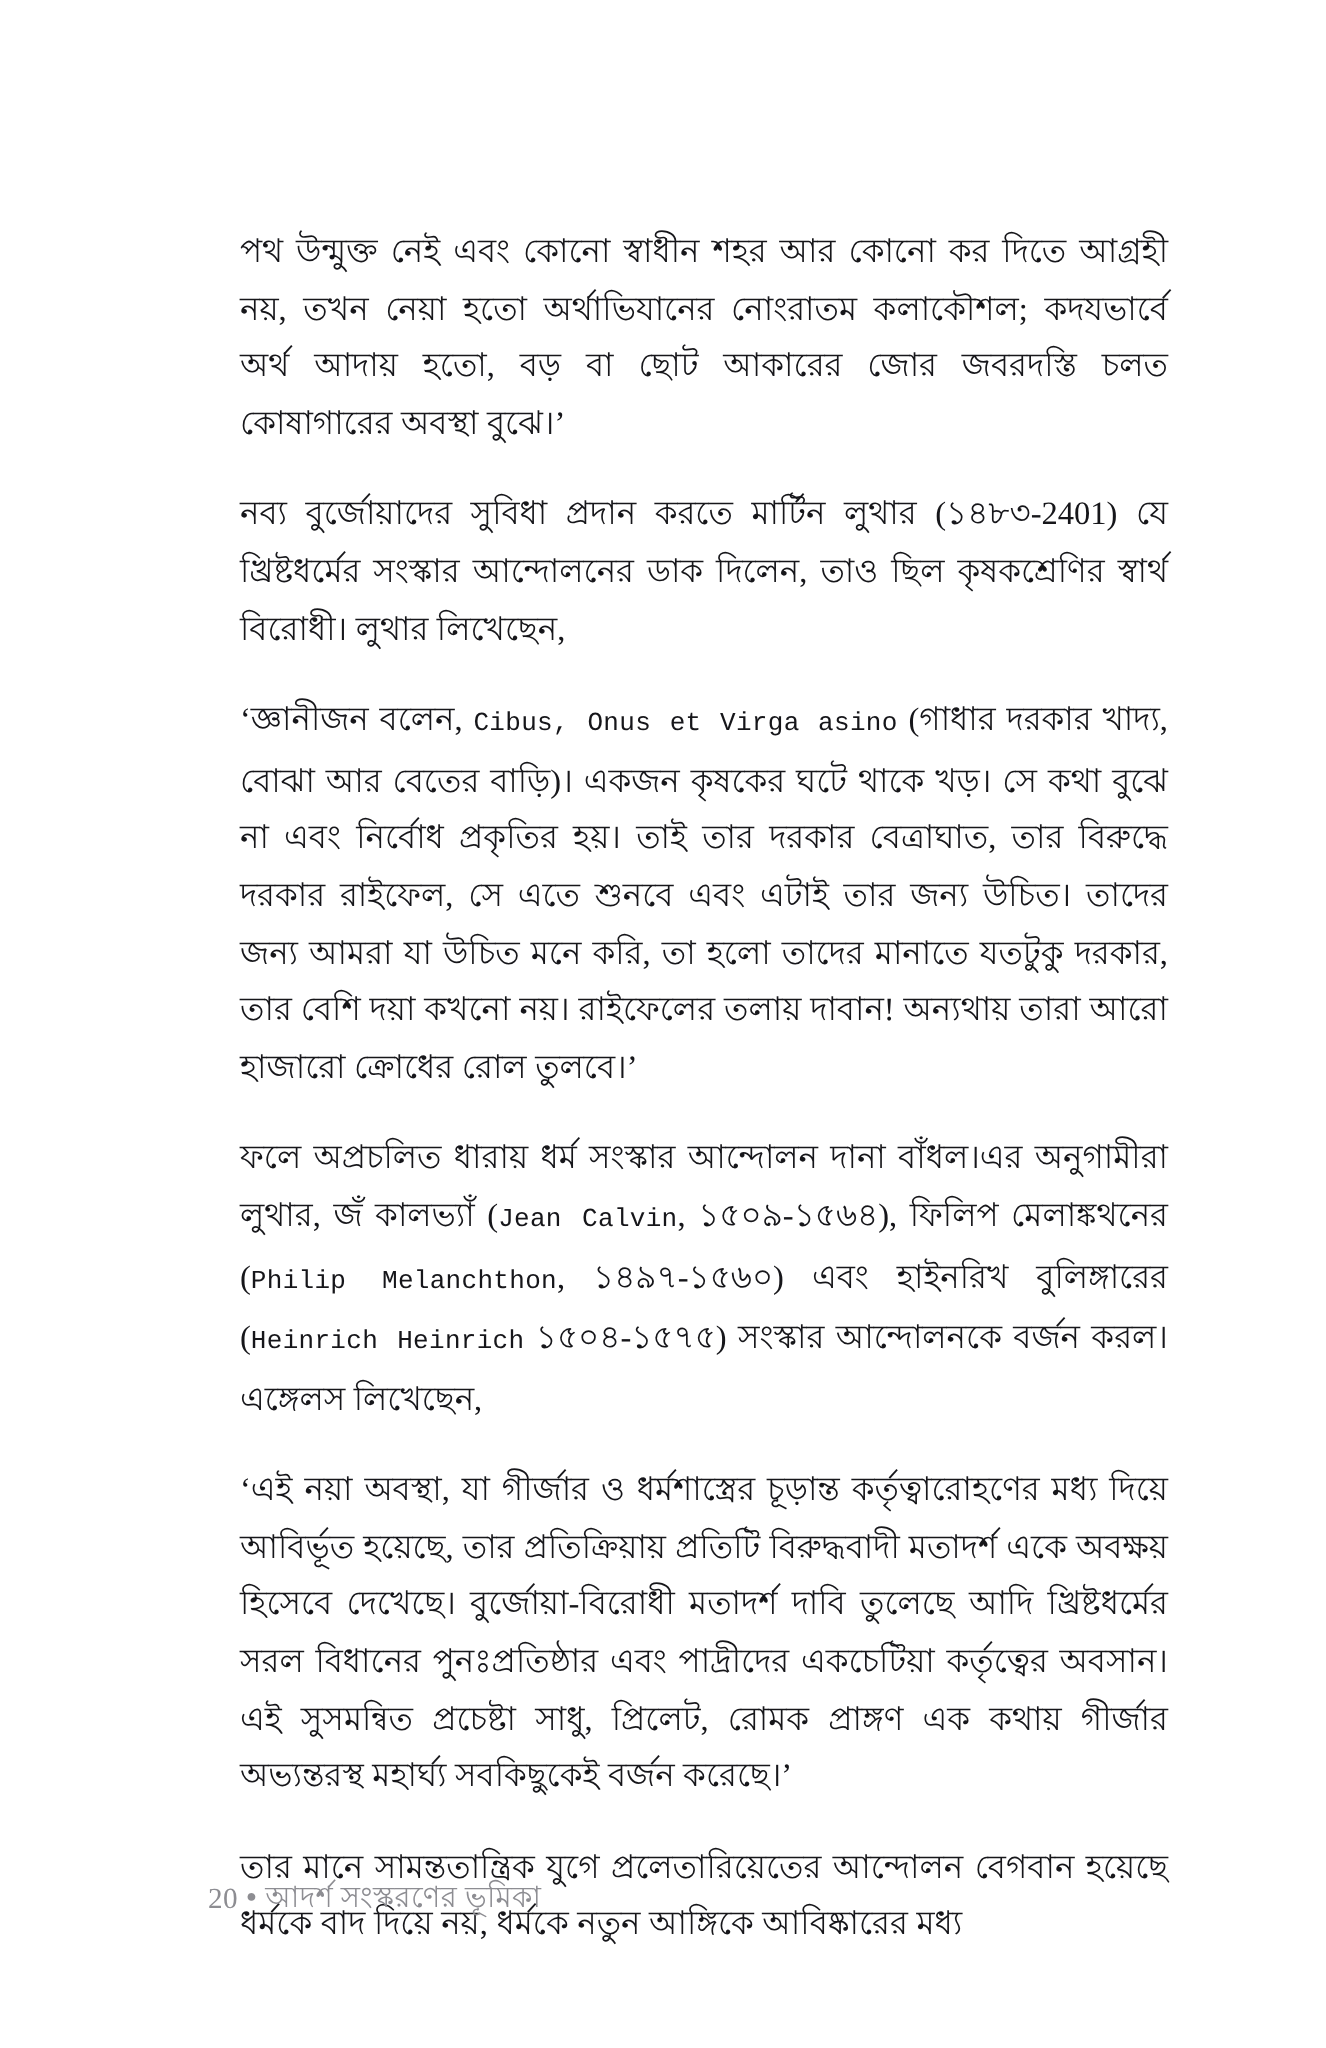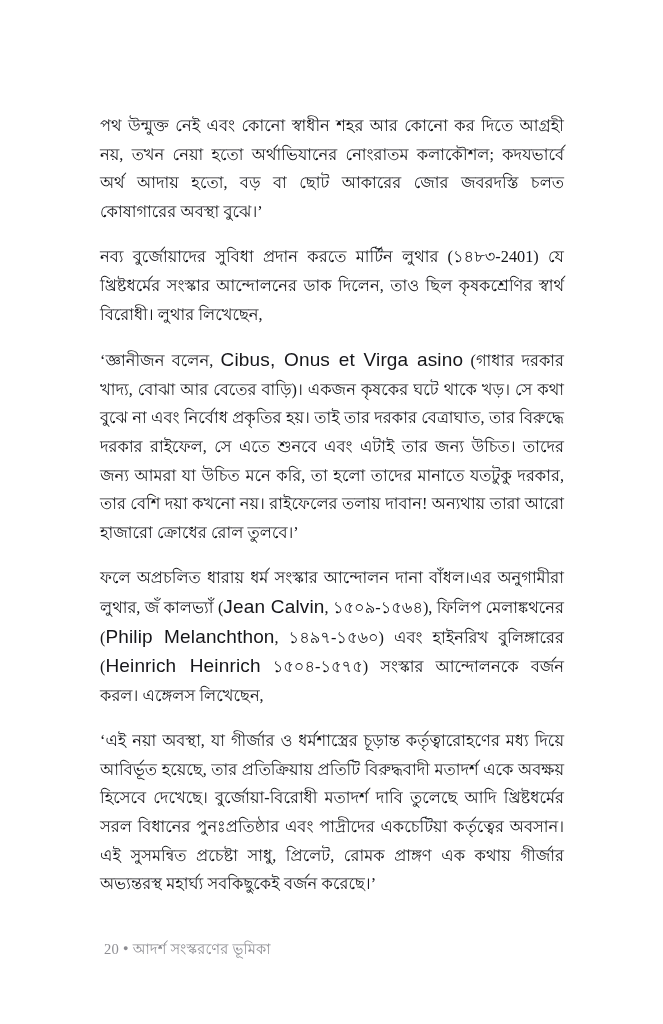--- a/index.html
+++ b/index.html
@@ -17,21 +17,21 @@
   #page {
     position: relative;
     width: 663px;
     height: 1024px;
     background: #ffffff;
     box-sizing: border-box;
   }
 
   #text-column {
     position: absolute;
-    left: 100px;
+    left: 120px;
     top: 112px;
     width: 464px;
   }
 
   
   .para {
     margin: 0 0 17px 0;
     font-family: "Liberation Serif", "DejaVu Serif", serif;
     font-size: 16.3px;
     line-height: 28.6px;
@@ -47,22 +47,22 @@
     margin-bottom: 0;
   }
 
   
   .quote {
     margin: 0 0 17px 0;
   }
 
   
   .latin {
-    font-family: Liberation Sans, sans-serif;
-    font-size: 19px;
+    font-family: Liberation Mono, monospace;
+    font-size: 13px;
     letter-spacing: 0.15px;
   }
 
   
   .num {
     font-family: "Liberation Serif", "DejaVu Serif", serif;
   }
 
   #footer {
     position: absolute;
@@ -102,20 +102,21 @@
     <p class="para quote">
       <span>‘জ্ঞানীজন বলেন, </span><span class="latin">Cibus, Onus et Virga asino</span><span> (গাধার দরকার খাদ্য, বোঝা আর বেতের বাড়ি)। একজন কৃষকের ঘটে থাকে খড়। সে কথা বুঝে না এবং নির্বোধ প্রকৃতির হয়। তাই তার দরকার বেত্রাঘাত, তার বিরুদ্ধে দরকার রাইফেল, সে এতে শুনবে এবং এটাই তার জন্য উচিত। তাদের জন্য আমরা যা উচিত মনে করি, তা হলো তাদের মানাতে যতটুকু দরকার, তার বেশি দয়া কখনো নয়। রাইফেলের তলায় দাবান! অন্যথায় তারা আরো হাজারো ক্রোধের রোল তুলবে।’</span>
     </p>
 
     <p class="para">
       <span>ফলে অপ্রচলিত ধারায় ধর্ম সংস্কার আন্দোলন দানা বাঁধল।এর অনুগামীরা লুথার, জঁ কালভ্যাঁ (</span><span class="latin">Jean Calvin</span><span>, ১৫০৯-১৫৬৪), ফিলিপ মেলাঙ্কথনের (</span><span class="latin">Philip Melanchthon</span><span>, ১৪৯৭-১৫৬০) এবং হাইনরিখ বুলিঙ্গারের (</span><span class="latin">Heinrich Heinrich</span><span> ১৫০৪-১৫৭৫) সংস্কার আন্দোলনকে বর্জন করল। এঙ্গেলস লিখেছেন,</span>
     </p>
 
     <p class="para quote">‘এই নয়া অবস্থা, যা গীর্জার ও ধর্মশাস্ত্রের চূড়ান্ত কর্তৃত্বারোহণের মধ্য দিয়ে আবির্ভূত হয়েছে, তার প্রতিক্রিয়ায় প্রতিটি বিরুদ্ধবাদী মতাদর্শ একে অবক্ষয় হিসেবে দেখেছে। বুর্জোয়া-বিরোধী মতাদর্শ দাবি তুলেছে আদি খ্রিষ্টধর্মের সরল বিধানের পুনঃপ্রতিষ্ঠার এবং পাদ্রীদের একচেটিয়া কর্তৃত্বের অবসান। এই সুসমন্বিত প্রচেষ্টা সাধু, প্রিলেট, রোমক প্রাঙ্গণ এক কথায় গীর্জার অভ্যন্তরস্থ মহার্ঘ্য সবকিছুকেই বর্জন করেছে।’</p>
 
+    <p class="para">তার মানে সামন্ততান্ত্রিক যুগে প্রলেতারিয়েতের আন্দোলন বেগবান হয়েছে ধর্মকে বাদ দিয়ে নয়, ধর্মকে নতুন আঙ্গিকে আবিষ্কারের মধ্য</p>
 
   </div>
 
   <div id="footer">
     <span class="page-num num">20</span><span class="sep">●</span><span>আদর্শ সংস্করণের ভূমিকা</span>
   </div>
 
 </div>
 
 </body></html>

